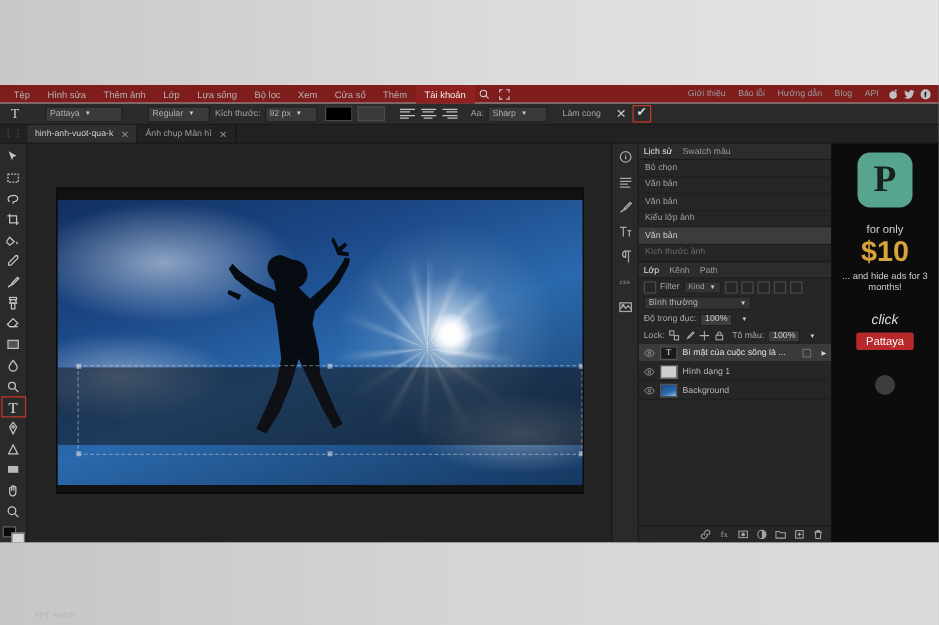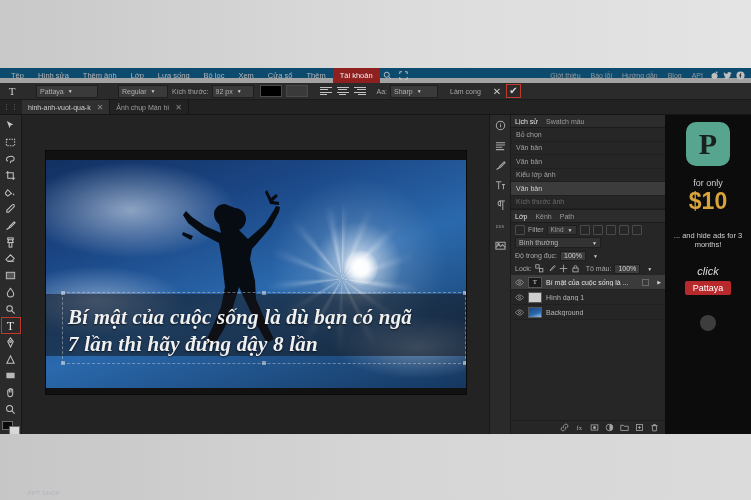--- a/index.html
+++ b/index.html
@@ -14,21 +14,21 @@
   #page { position:relative; width:751px; height:500px; background:linear-gradient(90deg,#c9c9c9 0%,#dedede 60%,#e3e3e3 100%); }
 
   
   .top-band { position:absolute; left:0; top:0; width:751px; height:68px;
       background:linear-gradient(90deg,#c8c8c8 0%,#dcdcdc 55%,#e4e4e4 100%); }
 
   
   .app { position:absolute; left:0; top:68px; width:751px; height:366px; background:#1c1c1c; overflow:hidden; }
 
   
-  .menubar { position:relative; height:15px; background:#0c4a6e; border-bottom:5px solid #a3a3a3; }
+  .menubar { position:relative; height:15px; background:#7f1d1d; border-bottom:1px solid #a3a3a3; }
   .menu-items { position:absolute; left:4px; top:0; height:15px; display:flex; align-items:center; gap:0; }
   .menu-item { padding:0 7px; line-height:15px; font-size:7.5px; color:#b4b4b4; white-space:nowrap; }
   .menu-item.active { background:#8f2020; color:#efefef; }
   .menu-icon { display:inline-flex; align-items:center; justify-content:center; width:16px; height:15px; color:#c9c9c9; }
   .menu-right { position:absolute; right:4px; top:0; height:15px; display:flex; align-items:center; gap:0; }
   .menu-right .menu-item { padding:0 5px; font-size:7px; color:#9a9a9a; }
   .soc { width:13px; height:15px; display:inline-flex; align-items:center; justify-content:center; }
   .soc svg { width:9px; height:9px; fill:#c0c0c0; }
 
   
@@ -147,21 +147,21 @@
   .panelfoot { height:14px; display:flex; align-items:center; justify-content:flex-end; gap:6px; padding-right:6px; background:#262626; border-top:1px solid #1c1c1c; }
   .panelfoot svg { width:9px; height:9px; stroke:#a6a6a6; fill:none; stroke-width:1.1; }
 
   
   .ad { width:86px; background:#0c0c0c; display:flex; flex-direction:column; align-items:center; padding-top:7px; }
   .adlogo { width:44px; height:44px; border-radius:10px; background:#57a58e; display:flex; align-items:center; justify-content:center; }
   .adlogo span { font-family:"Liberation Serif",serif; font-size:30px; line-height:30px; color:#17211e; font-weight:700; }
   .ad h2 { color:#dfdfdf; font-size:12.5px; line-height:14px; font-weight:400; text-align:center; margin-top:6px; }
   .ad .foronly { color:#cfcfcf; font-size:9px; margin-top:12px; }
   .ad .price { color:#d8a33a; font-size:23px; font-weight:700; line-height:24px; margin-top:1px; }
-  .ad .hide { color:#cfcfcf; font-size:7.5px; line-height:9px; text-align:center; margin-top:18px; padding:0 4px; }
+  .ad .hide { color:#cfcfcf; font-size:7.5px; line-height:9px; text-align:center; margin-top:3px; padding:0 4px; }
   .ad .click { color:#dcdcdc; font-size:11px; margin-top:16px;font-style:italic; }
   .ad .acct { margin-top:4px; background:#b7292b; color:#fff; font-size:9px; padding:2px 8px; border-radius:2px; }
   .ad .bubble { margin-top:20px; width:16px; height:16px; border-radius:50%; background:#3d3d3d; }
 
   
   .bottom-band { position:absolute; left:0; top:434px; width:751px; height:66px;
       background:linear-gradient(90deg,#c6c6c6 0%,#d5d5d5 50%,#dbdbdb 100%); }
   .watermark { position:absolute; left:28px; bottom:4px; font-size:6px; color:#9aa3b0; opacity:.55; letter-spacing:.3px; }
 </style>
 </head>
@@ -401,24 +401,20 @@
             <div class="sunrays"></div>
             <div class="sunorb"></div>
             <div class="jumper">
               <svg viewBox="0 0 122 190" preserveAspectRatio="none">
                 <path fill="#070b12" d="M62 30c6 0 11 5 11 11 0 5-3 9-7 11l9 9 17-15 9-14 2-4 4 1-1 5-8 15-19 22-2 10 5 22 1 18 12 28 6 12-7 4-9-16-12-25-7-15-6 20-9 22-11 18-8-4 7-15 9-21 4-20-3-26-3-18-17-9-14-11-5-8 3-4 6 6 13 9 16 7-2-9c-3-2-5-6-5-10 0-6 5-10 11-10z"></path>
                 <path fill="#070b12" d="M96 23l-4-9 2-2 4 8 5-4 2 2-5 5 6 1v3l-9-1z"></path>
                 <path fill="#070b12" d="M20 58l-10-4-1 3 9 5z"></path>
               </svg>
             </div>
             <div class="textband"></div>
-          </div>
-          <div class="canvastext">
-            <div>Bí mật của cuộc sống là dù bạn có ngã</div>
-            <div>7 lần thì hãy đứng dậy 8 lần</div>
           </div>
           <div class="selbox">
             <b class="a"></b>
             <b class="b"></b>
             <b class="c"></b>
             <b class="d"></b>
             <b class="e"></b>
             <b class="f"></b>
           </div>
         </div>

